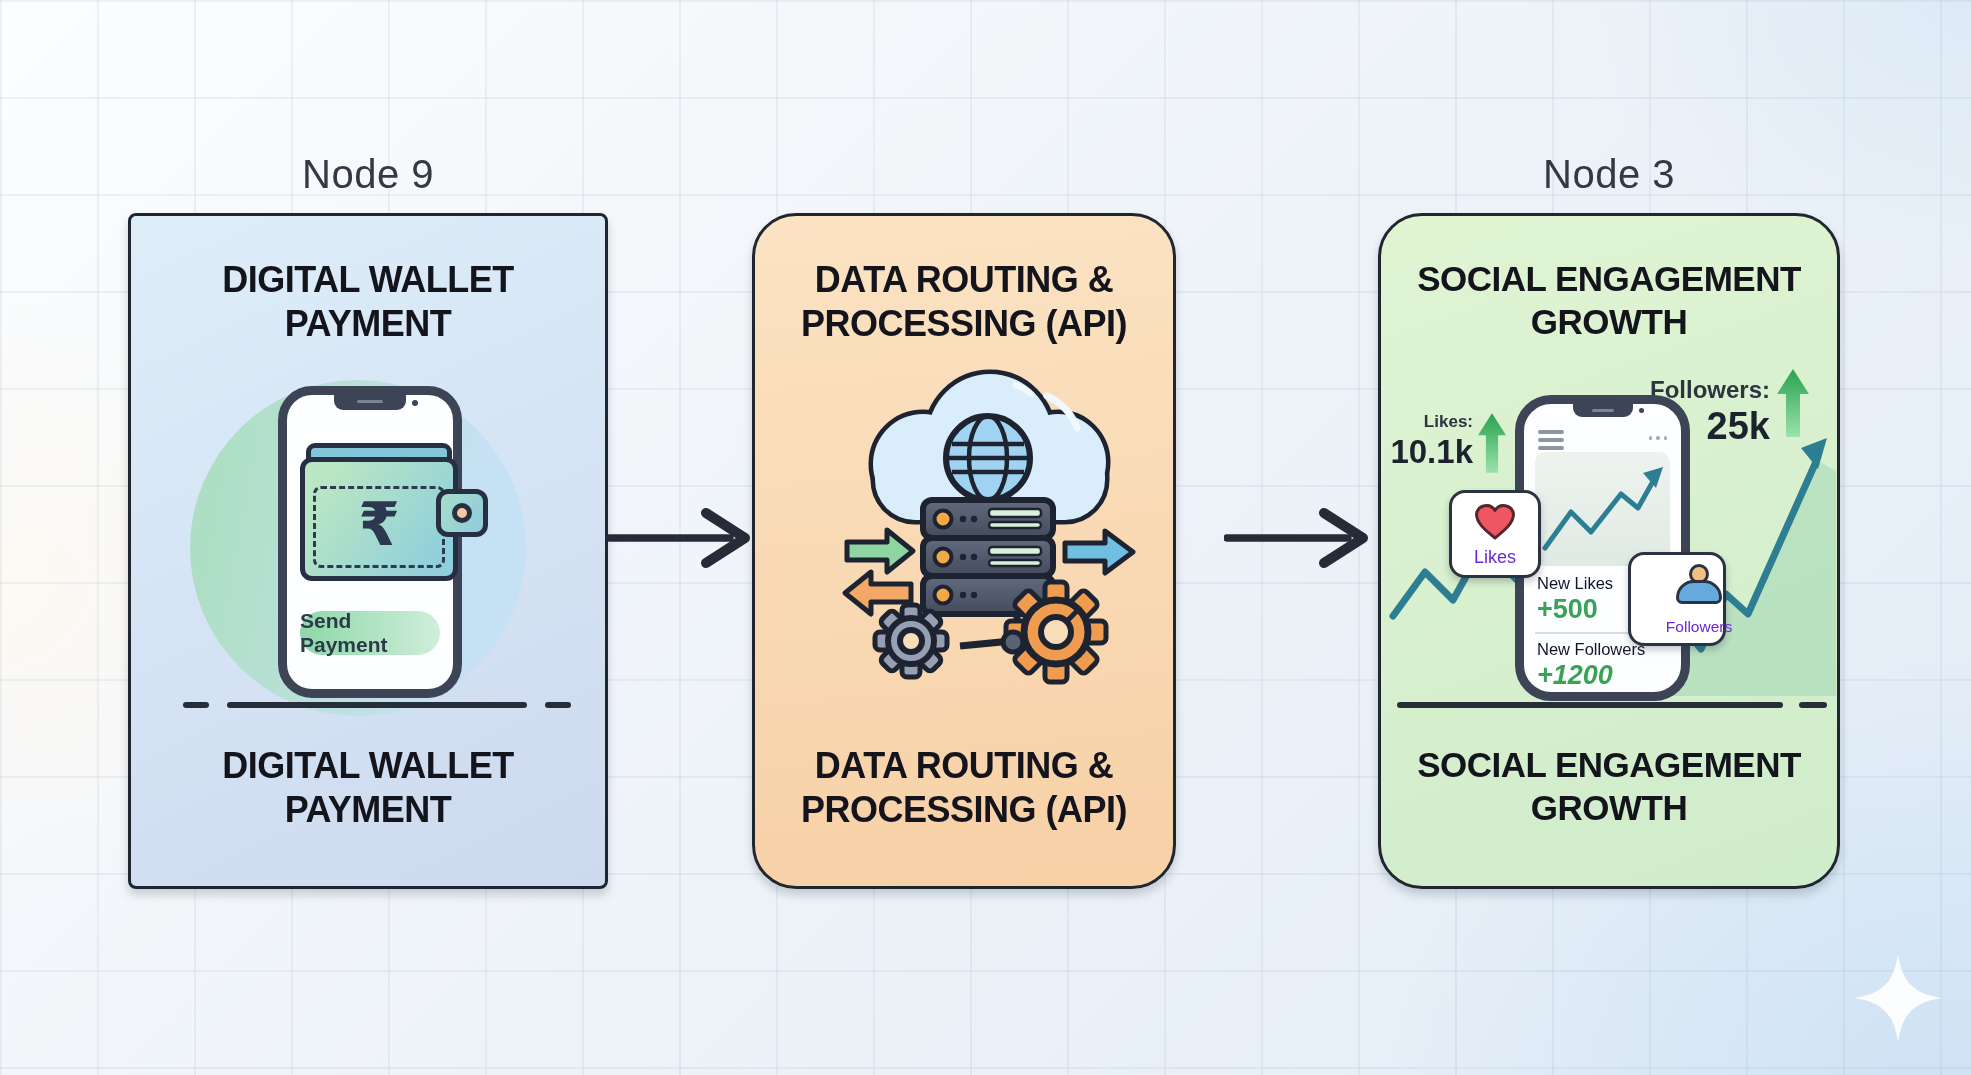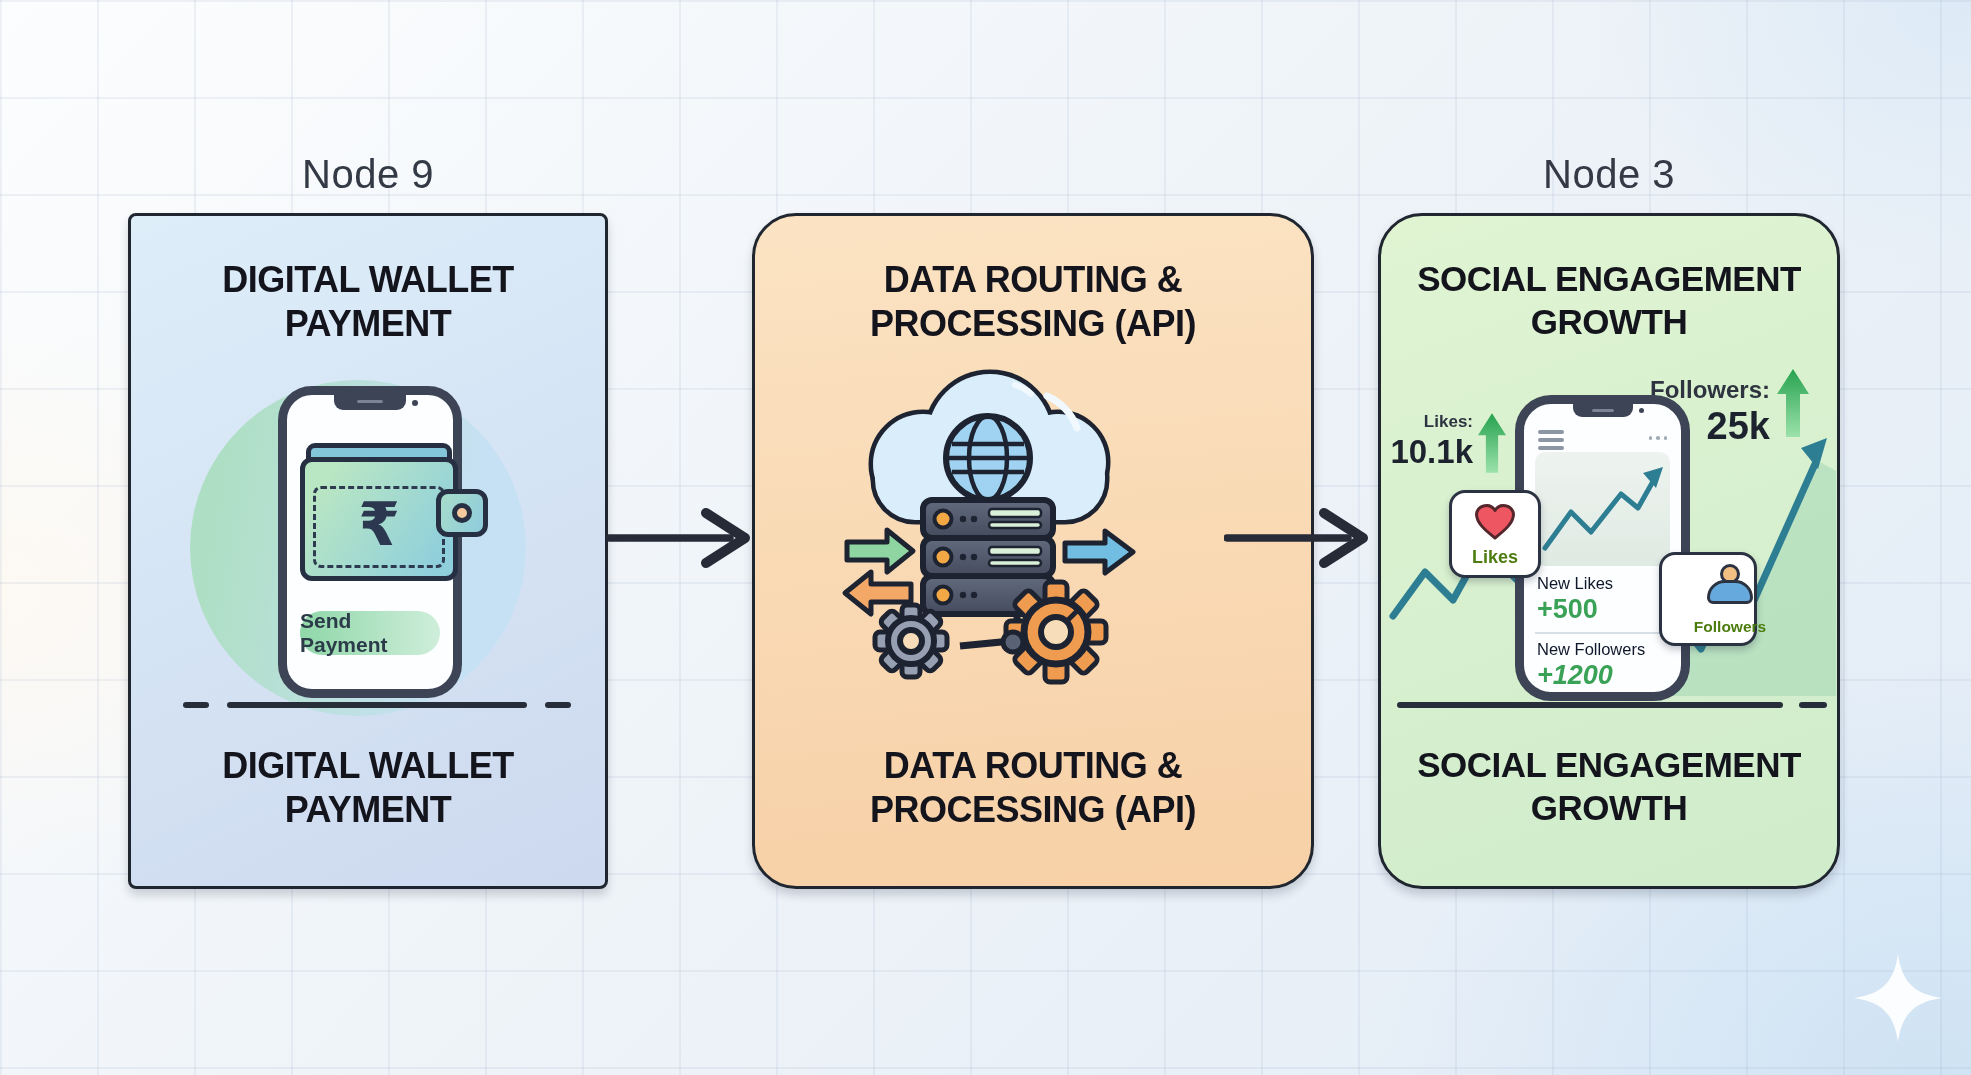--- a/index.html
+++ b/index.html
@@ -12,21 +12,21 @@
       repeating-linear-gradient(to bottom, rgba(140,160,190,0.13) 0 1.5px, transparent 1.5px 97px),
       radial-gradient(900px 700px at 98% 100%, #cfe3f4 0%, rgba(207,227,244,0) 60%),
       radial-gradient(700px 500px at 100% 0%, #ddeaf6 0%, rgba(221,234,246,0) 55%),
       radial-gradient(600px 500px at 0% 55%, #fdf9f3 0%, rgba(253,249,243,0) 60%),
       linear-gradient(135deg,#fcfdfe 0%,#eef3f8 50%,#e2ecf7 100%);
   }
   .node-label{position:absolute;top:152px;font-size:40px;font-weight:500;color:#333a45;text-align:center;letter-spacing:0.5px;}
   .card{position:absolute;top:213px;height:676px;border:3px solid #20262f;border-radius:44px;
         box-shadow:0 6px 10px rgba(35,45,65,0.20);}
   .card1{left:128px;width:480px;background:linear-gradient(155deg,#ddeef9 0%,#cdd9ef 100%);border-radius:8px;}
-  .card2{left:752px;width:562px;background:linear-gradient(175deg,#fbe3c3 0%,#f7d0a6 100%);}
+  .card2{left:752px;width:424px;background:linear-gradient(175deg,#fbe3c3 0%,#f7d0a6 100%);}
   .card3{left:1378px;width:462px;background:linear-gradient(160deg,#e0f4d2 0%,#cfeccb 100%);}
   .card-title,.card-caption{position:absolute;left:14px;right:14px;text-align:center;
         font-weight:800;font-size:36px;line-height:1.22;color:#14141d;letter-spacing:-0.5px;}
   .card-title{top:42px;}
   .card-caption{top:528px;}
   .card3 .card-title,.card3 .card-caption{font-size:35px;}
 
   
   .circle1{position:absolute;left:59px;top:164px;width:336px;height:336px;border-radius:50%;
         background:linear-gradient(100deg,#aedfc4 12%,#c7e1f4 78%);}
@@ -56,21 +56,21 @@
   .hamburger i{display:block;width:26px;height:3.5px;background:#8d97a3;border-radius:2px;margin-bottom:4.5px;}
   .dots3{position:absolute;right:14px;top:32px;display:flex;gap:4px;}
   .dots3 i{width:3.5px;height:3.5px;border-radius:50%;background:#a2abb4;}
   .screen-chart{position:absolute;left:11px;top:48px;width:135px;height:114px;border-radius:10px;
         background:linear-gradient(180deg,#eef3ef,#dfeae3);overflow:hidden;}
   .scr-label{position:absolute;left:13px;font-size:16.5px;font-weight:400;color:#0f172a;}
   .scr-value{position:absolute;left:13px;font-size:27px;font-weight:800;color:#3aa257;}
   .scr-divider{position:absolute;left:11px;top:228px;width:135px;height:2px;background:#d6dfe4;}
   .badge{position:absolute;background:#ffffff;border:3px solid #2b3342;border-radius:16px;z-index:3;
         box-shadow:0 4px 7px rgba(30,40,60,0.25);display:flex;flex-direction:column;align-items:center;justify-content:space-between;padding:9px 4px 7px;}
-  .badge-label{font-weight:700;color:#4d7c0f;}
+  .badge-label{font-weight:400;color:#6d28d9;}
   .stat{position:absolute;text-align:right;z-index:2;}
   .stat .lbl{font-weight:600;color:#2d3440;}
   .stat .val{font-weight:800;color:#1d232e;margin-top:1px;}
   .up-arrow{position:absolute;z-index:2;}
   .person-head{width:20px;height:20px;border-radius:50%;background:#f2c083;border:3px solid #2b3342;margin:0 auto;}
   .person-body{width:46px;height:24px;border-radius:23px 23px 8px 8px;background:#66a9dc;border:3px solid #2b3342;margin:-4px auto 0;}
 
   .flow-arrow{position:absolute;top:503px;width:160px;height:70px;}
   .ill-svg{position:absolute;left:0;top:150px;}
   .sparkle{position:absolute;left:1852px;top:952px;}
@@ -281,21 +281,21 @@
       <div class="scr-value" style="top:256px;font-style:italic;">+1200</div>
     </div>
 
     <div class="badge" style="left:68px;top:274px;width:92px;height:88px;">
       <svg width="44" height="40" viewBox="0 0 44 40">
         <path d="M22 36 C 12 28, 3.5 21, 3.5 12 A 10 10 0 0 1 22 8.5 A 10 10 0 0 1 40.5 12 C 40.5 21, 32 28, 22 36 Z" fill="#ee5661" stroke="#55262c" stroke-width="3" stroke-linejoin="round"></path>
       </svg>
       <div class="badge-label" style="font-size:18px;">Likes</div>
     </div>
 
-    <div class="badge" style="left:278px;top:336px;width:98px;height:94px;padding-left:48px;">
+    <div class="badge" style="left:247px;top:336px;width:98px;height:94px;padding-left:48px;">
       <div>
         <div class="person-head"></div>
         <div class="person-body"></div>
       </div>
       <div class="badge-label" style="font-size:15.5px;">Followers</div>
     </div>
 
     <div class="card-caption">SOCIAL ENGAGEMENT GROWTH</div>
   </div>
 

